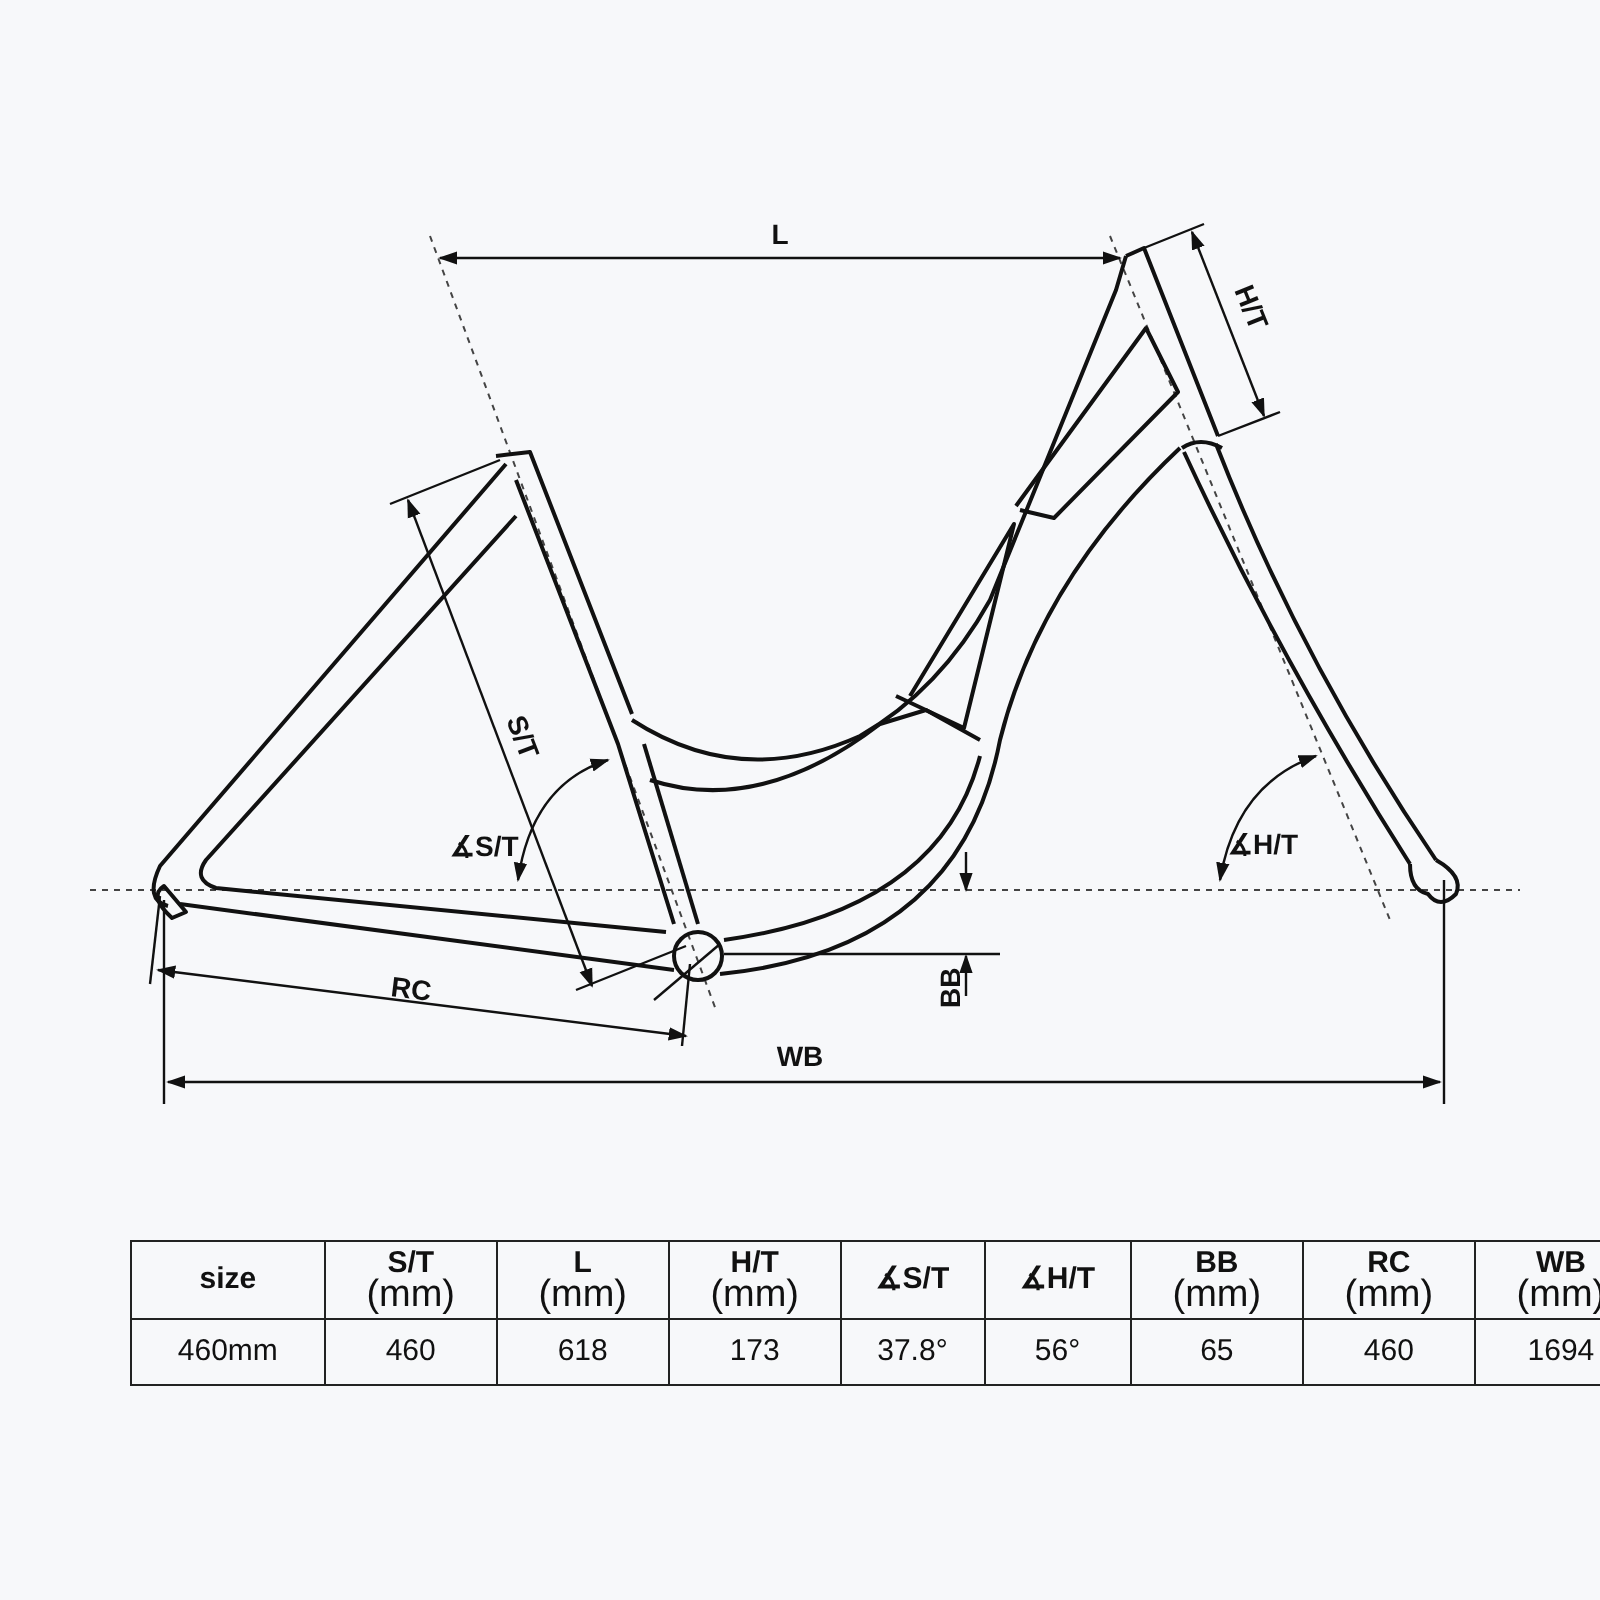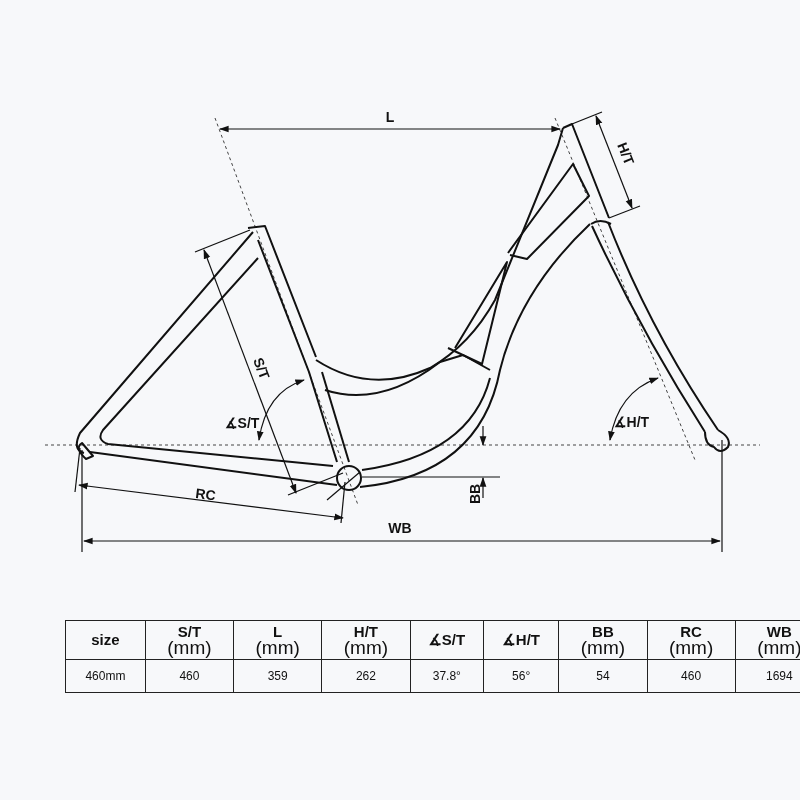--- a/index.html
+++ b/index.html
@@ -6,21 +6,21 @@
   body { width: 800px; height: 800px; position: relative; overflow: hidden; font-family: "Liberation Sans", sans-serif; }
   #diagram { position: absolute; left: 0; top: 0; width: 800px; height: 600px; }
   #diagram text { font-family: "Liberation Sans", sans-serif; font-weight: bold; fill: #111; }
   .tube { fill: none; stroke: #111; stroke-width: 2; stroke-linejoin: round; }
   .dim { fill: none; stroke: #111; stroke-width: 1.2; }
   .axis { fill: none; stroke: #444; stroke-width: 1; stroke-dasharray: 3 3; }
   table#geo { position: absolute; left: 65px; top: 620px; width: 759px; border-collapse: collapse; background: #f7f8fa; }
   #geo td { border: 1.5px solid #222; text-align: center; font-size: 14px; color: #111; height: 38px; padding: 0; line-height: 16px; }
   #geo tr.head td { font-weight: bold; font-size: 15px; }
   #geo .unit { font-weight: normal; font-size: 19px; display: block; }
-  #geo tr.vals td { height: 32px; font-size: 12px; }
+  #geo tr.vals td { height: 32px; font-size: 15px; }
 </style>
 </head>
 <body>
 
 <svg id="diagram" viewBox="0 0 800 600" xmlns="http://www.w3.org/2000/svg">
   <defs>
     <marker id="arr" viewBox="0 0 10 10" refX="9" refY="5" markerWidth="8" markerHeight="8" orient="auto-start-reverse">
       <path d="M0,1.5 L10,5 L0,8.5 z" fill="#111"></path>
     </marker>
   </defs>
@@ -114,22 +114,22 @@
     <td><span>H/T</span><span class="unit">(mm)</span></td>
     <td><span>∡S/T</span></td>
     <td><span>∡H/T</span></td>
     <td><span>BB</span><span class="unit">(mm)</span></td>
     <td><span>RC</span><span class="unit">(mm)</span></td>
     <td><span>WB</span><span class="unit">(mm)</span></td>
   </tr>
   <tr class="vals">
     <td>460mm</td>
     <td>460</td>
-    <td>359</td>
-    <td>262</td>
+    <td>618</td>
+    <td>173</td>
     <td>37.8°</td>
     <td>56°</td>
-    <td>54</td>
+    <td>65</td>
     <td>460</td>
     <td>1694</td>
   </tr>
 </tbody>
   </table>
 
 </body></html>

